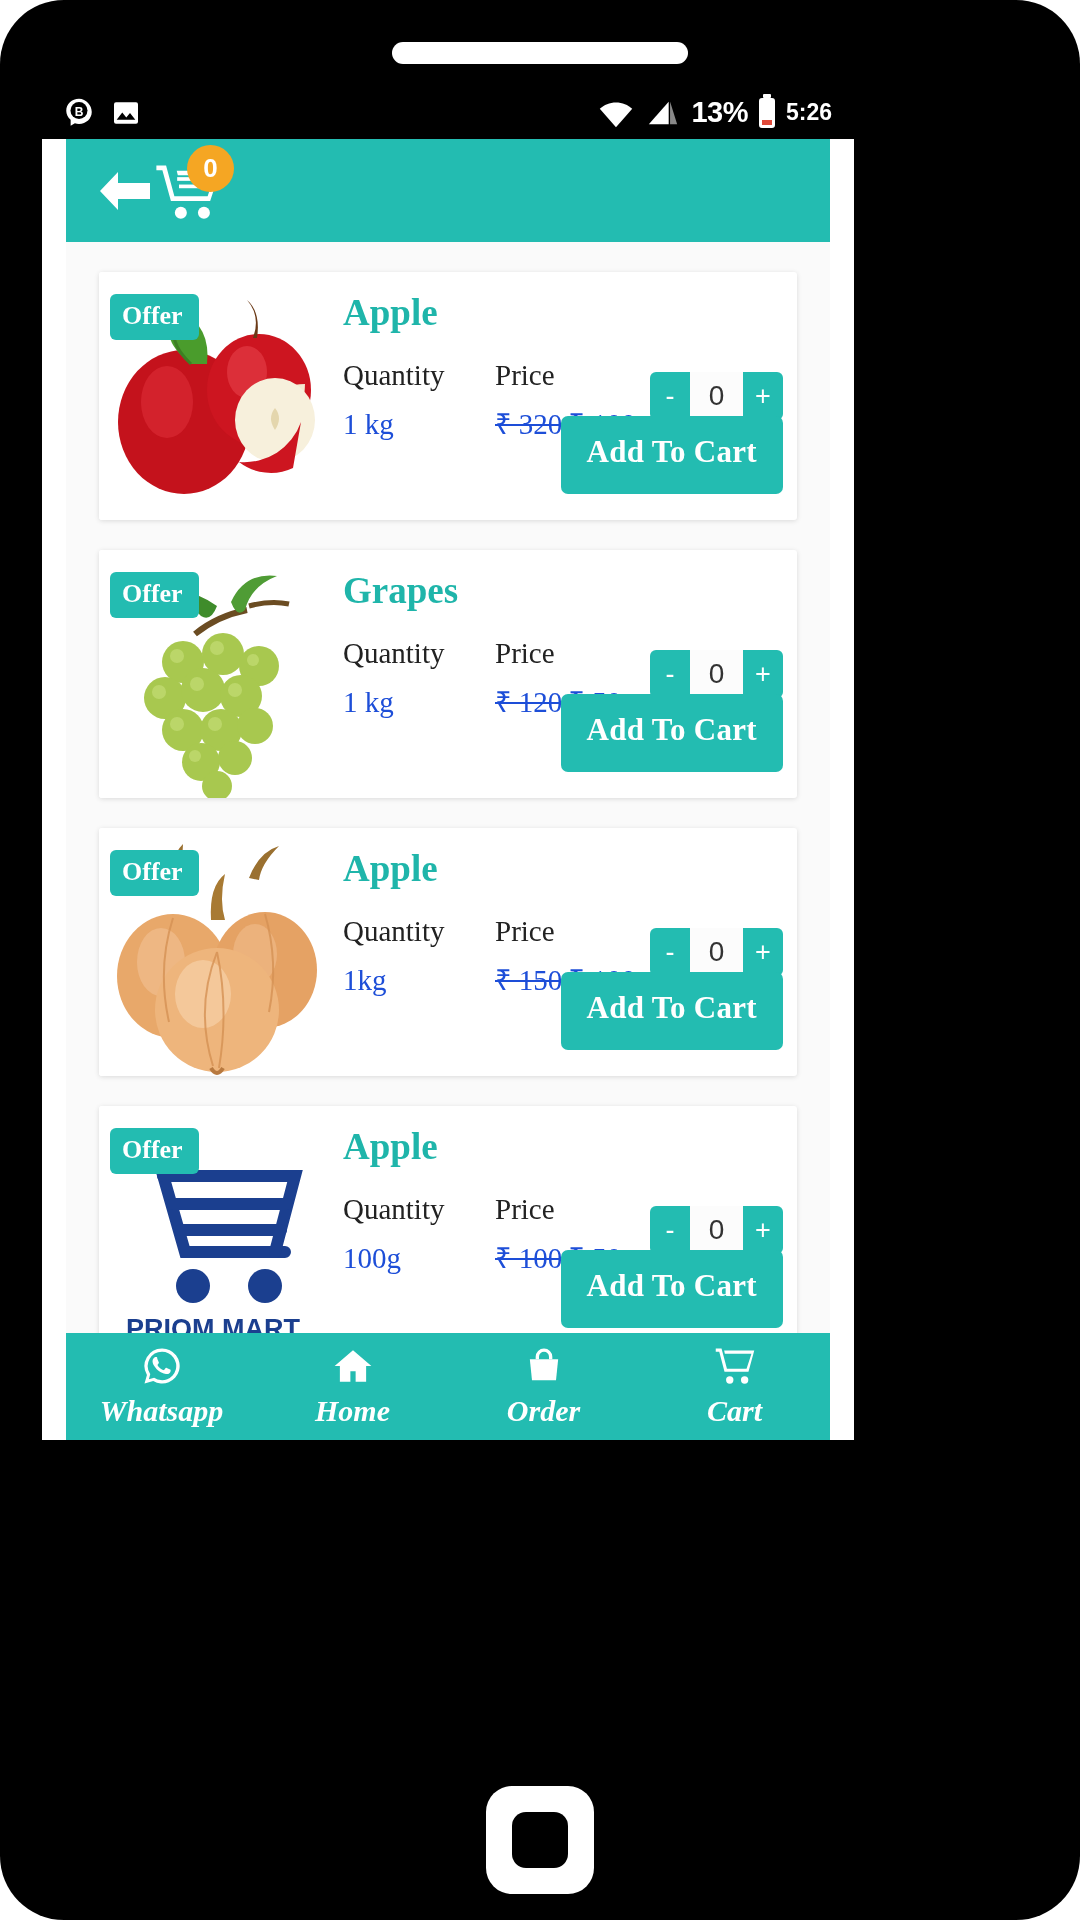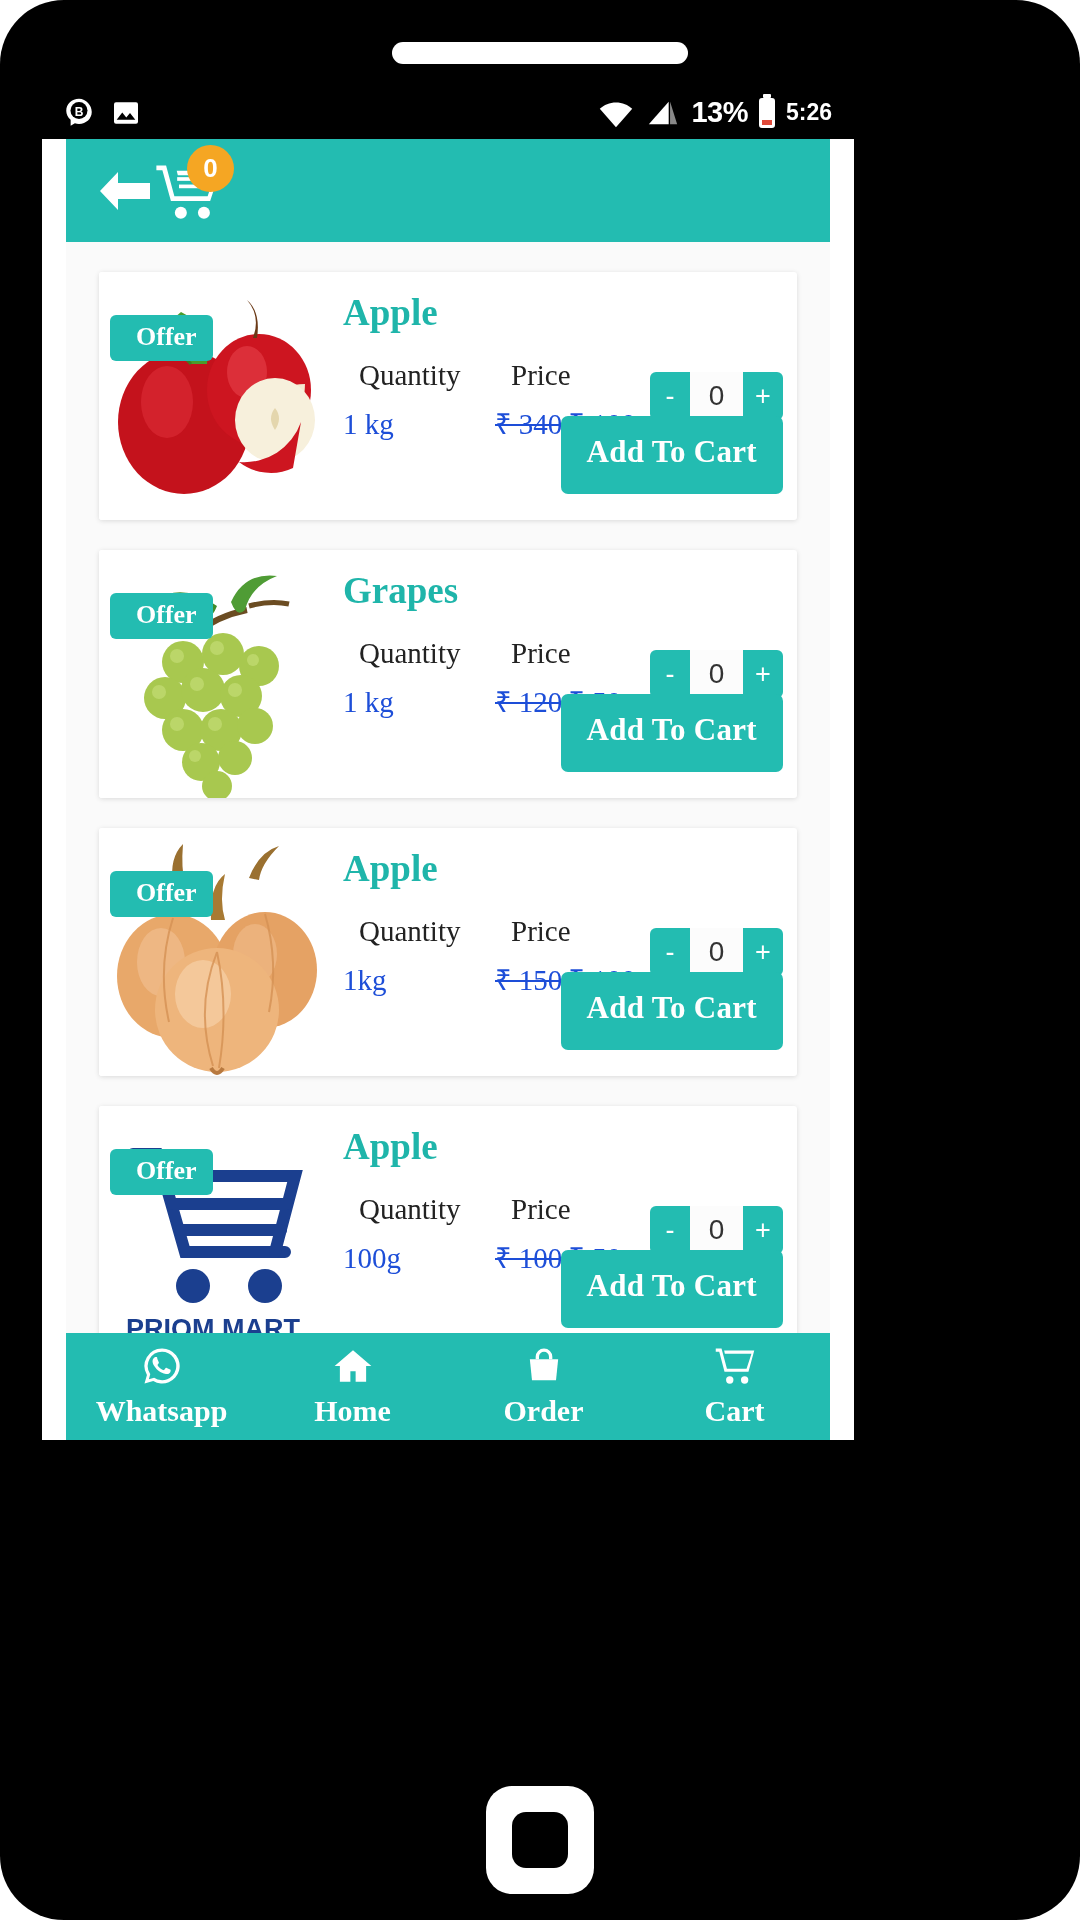--- a/index.html
+++ b/index.html
@@ -153,23 +153,22 @@
   }
   .offer-badge {
     position: absolute;
     left: 11px; top: 22px;
     z-index: 4;
     background: #23bcb1;
     color: #ffffff;
     font-size: 26px;
     font-weight: 700;
     border-radius: 6px;
-    padding: 7px 16px 9px 26px;
+    padding: 7px 16px 9px 12px;
     font-family: "Liberation Serif", serif;
-    margin-top: 21px;
   }
   .prod-img {
     position: absolute;
     left: 0; top: 0;
     width: 228px; height: 248px;
   }
 
   .card-body {
     flex: 1;
     position: relative;
@@ -184,21 +183,20 @@
   .meta-row {
     display: flex;
     margin-top: 26px;
   }
   .meta-col-qty { width: 152px; flex: none; }
   .meta-col-price { flex: 1; }
   .meta-label {
     font-size: 29px;
     color: #222222;
     line-height: 1.25;
-    margin-left: 16px;
   }
   .meta-value {
     font-size: 29px;
     color: #1d4ed8;
     line-height: 1.25;
     margin-top: 13px;
     white-space: nowrap;
   }
   .old-price { text-decoration: line-through; }
   .new-price { margin-left: 6px; }
@@ -249,20 +247,21 @@
 
   
   .bottom-nav {
     position: absolute;
     left: 24px; bottom: 0;
     width: 764px; height: 107px;
     background: #23bcb1;
     display: flex;
     align-items: center;
     z-index: 20;
+    font-style: italic;
   }
   .nav-item {
     flex: 1;
     display: flex;
     flex-direction: column;
     align-items: center;
     justify-content: center;
     gap: 7px;
     cursor: pointer;
     color: #ffffff;
@@ -350,21 +349,21 @@
         <div class="card-body">
           <div class="prod-name">Apple</div>
           <div class="meta-row">
             <div class="meta-col-qty">
               <div class="meta-label">Quantity</div>
               <div class="meta-value">1 kg</div>
             </div>
             <div class="meta-col-price">
               <div class="meta-label">Price</div>
               <div class="meta-value">
-                <span class="old-price">₹ 340</span><span class="new-price">₹ 100</span>
+                <span class="old-price">₹ 320</span><span class="new-price">₹ 100</span>
               </div>
             </div>
           </div>
           <div class="stepper">
             <div class="step-btn">-</div>
             <div class="step-val">0</div>
             <div class="step-btn">+</div>
           </div>
           <button class="add-cart-btn">Add To Cart</button>
         </div>

